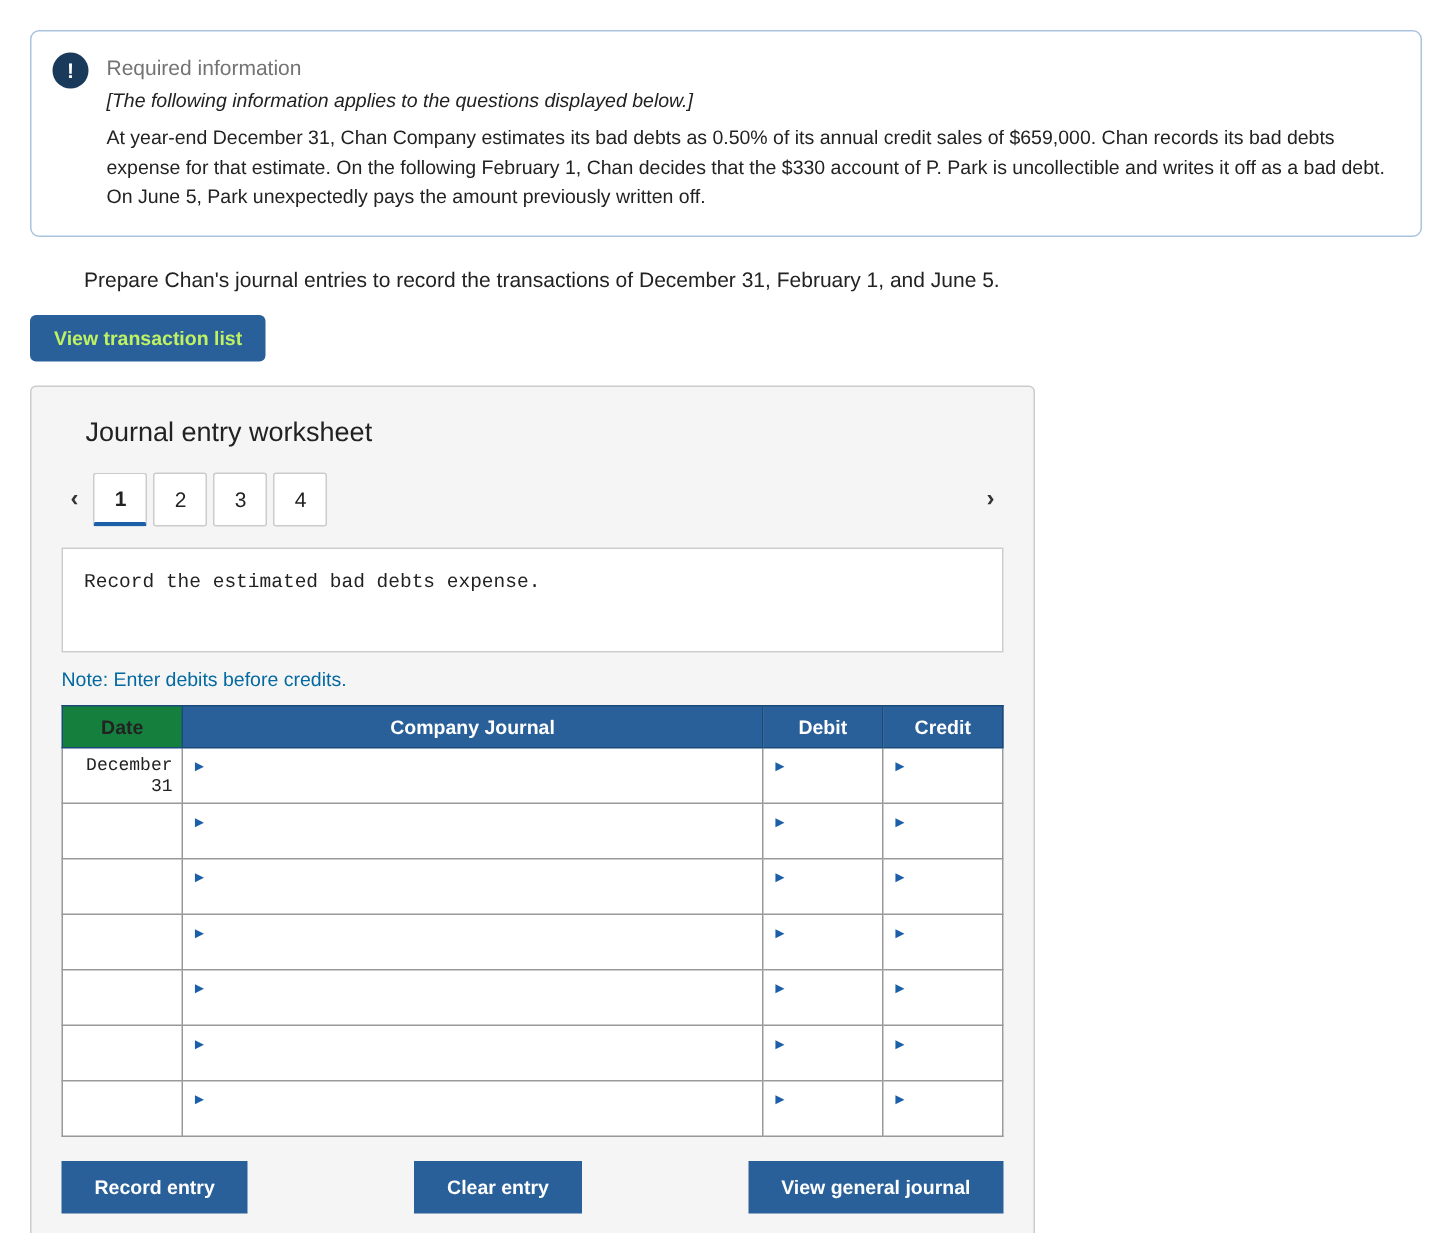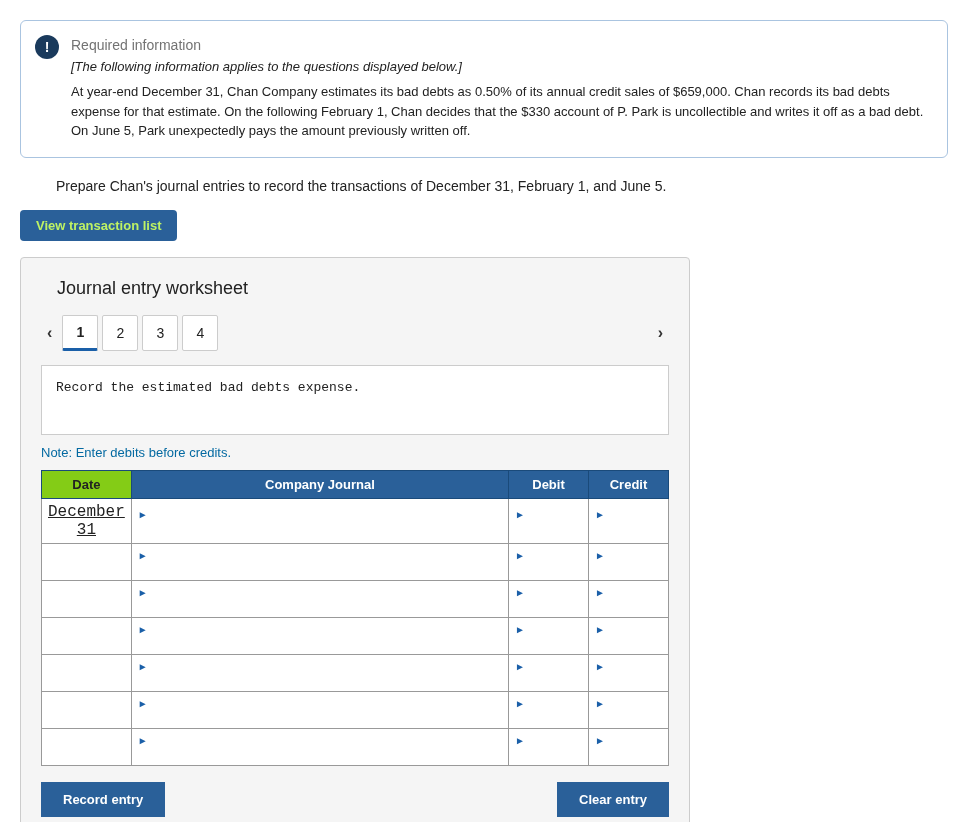--- a/index.html
+++ b/index.html
@@ -149,37 +149,36 @@
     }
     .journal-table th {
       background: #2a6099;
       color: #fff;
       padding: 6px 8px;
       font-size: 13px;
       text-align: center;
       border: 1px solid #1a4a7a;
     }
     .journal-table th:first-child {
-      background: #84cc16;
+      background: #15803d;
       color: #222;
       width: 80px;
     }
     .journal-table td {
       border: 1px solid #999;
       padding: 4px 6px;
       height: 28px;
       font-size: 12px;
       background: #fff;
     }
     .journal-table td:first-child {
-      text-align: center;
+      text-align: right;
       font-family: 'Courier New', monospace;
-      font-size: 16px;
+      font-size: 12px;
       width: 80px;
-      text-decoration: underline;
     }
     .journal-table td.gj-cell {
       width: auto;
     }
     .journal-table td.debit-cell,
     .journal-table td.credit-cell {
       width: 80px;
     }
     .journal-table input[type="text"] {
       width: 100%;
@@ -368,17 +367,18 @@
           <span class="arrow-indicator">►</span>
           <input type="text" style="">
         </td>
       </tr>
     </tbody>
   </table>
 
   <div class="buttons-row">
     <button class="btn-action">Record entry</button>
     <button class="btn-action">Clear entry</button>
+    <button class="btn-action">View general journal</button>
   </div>
 </div>
 
 
 
 
 </body></html>

